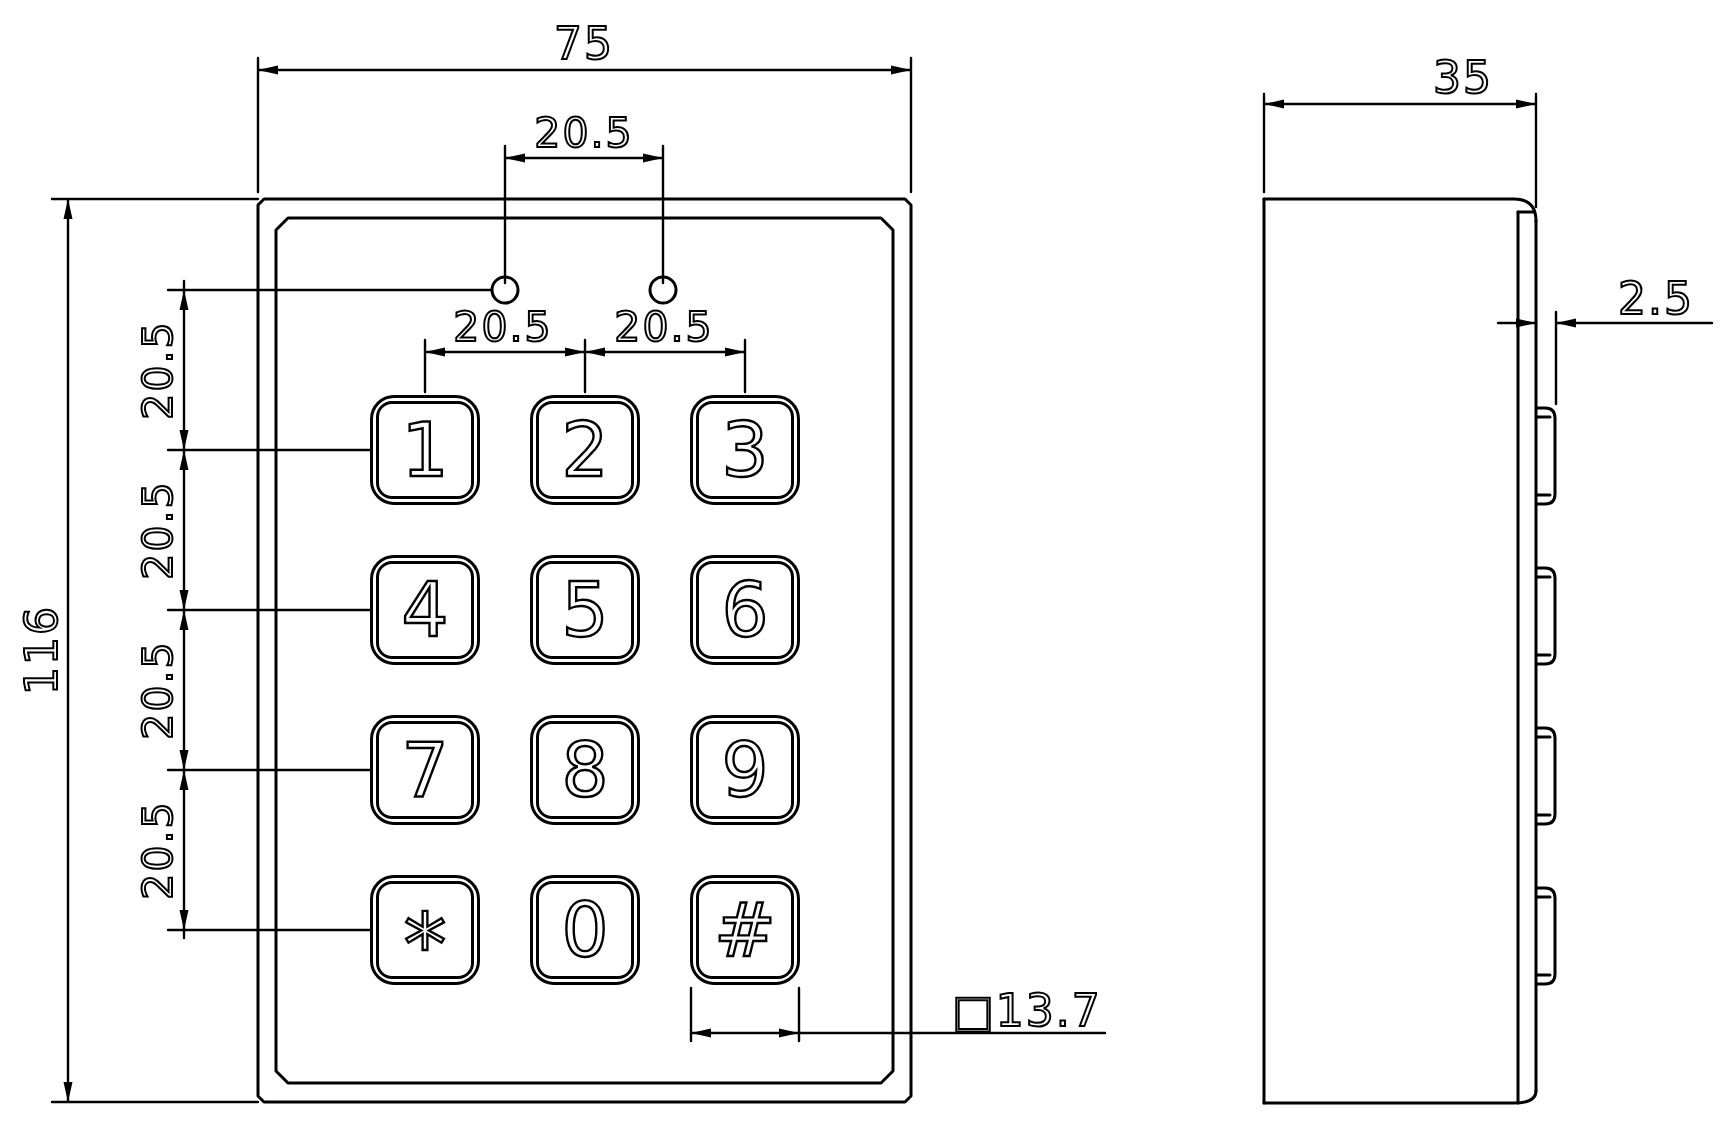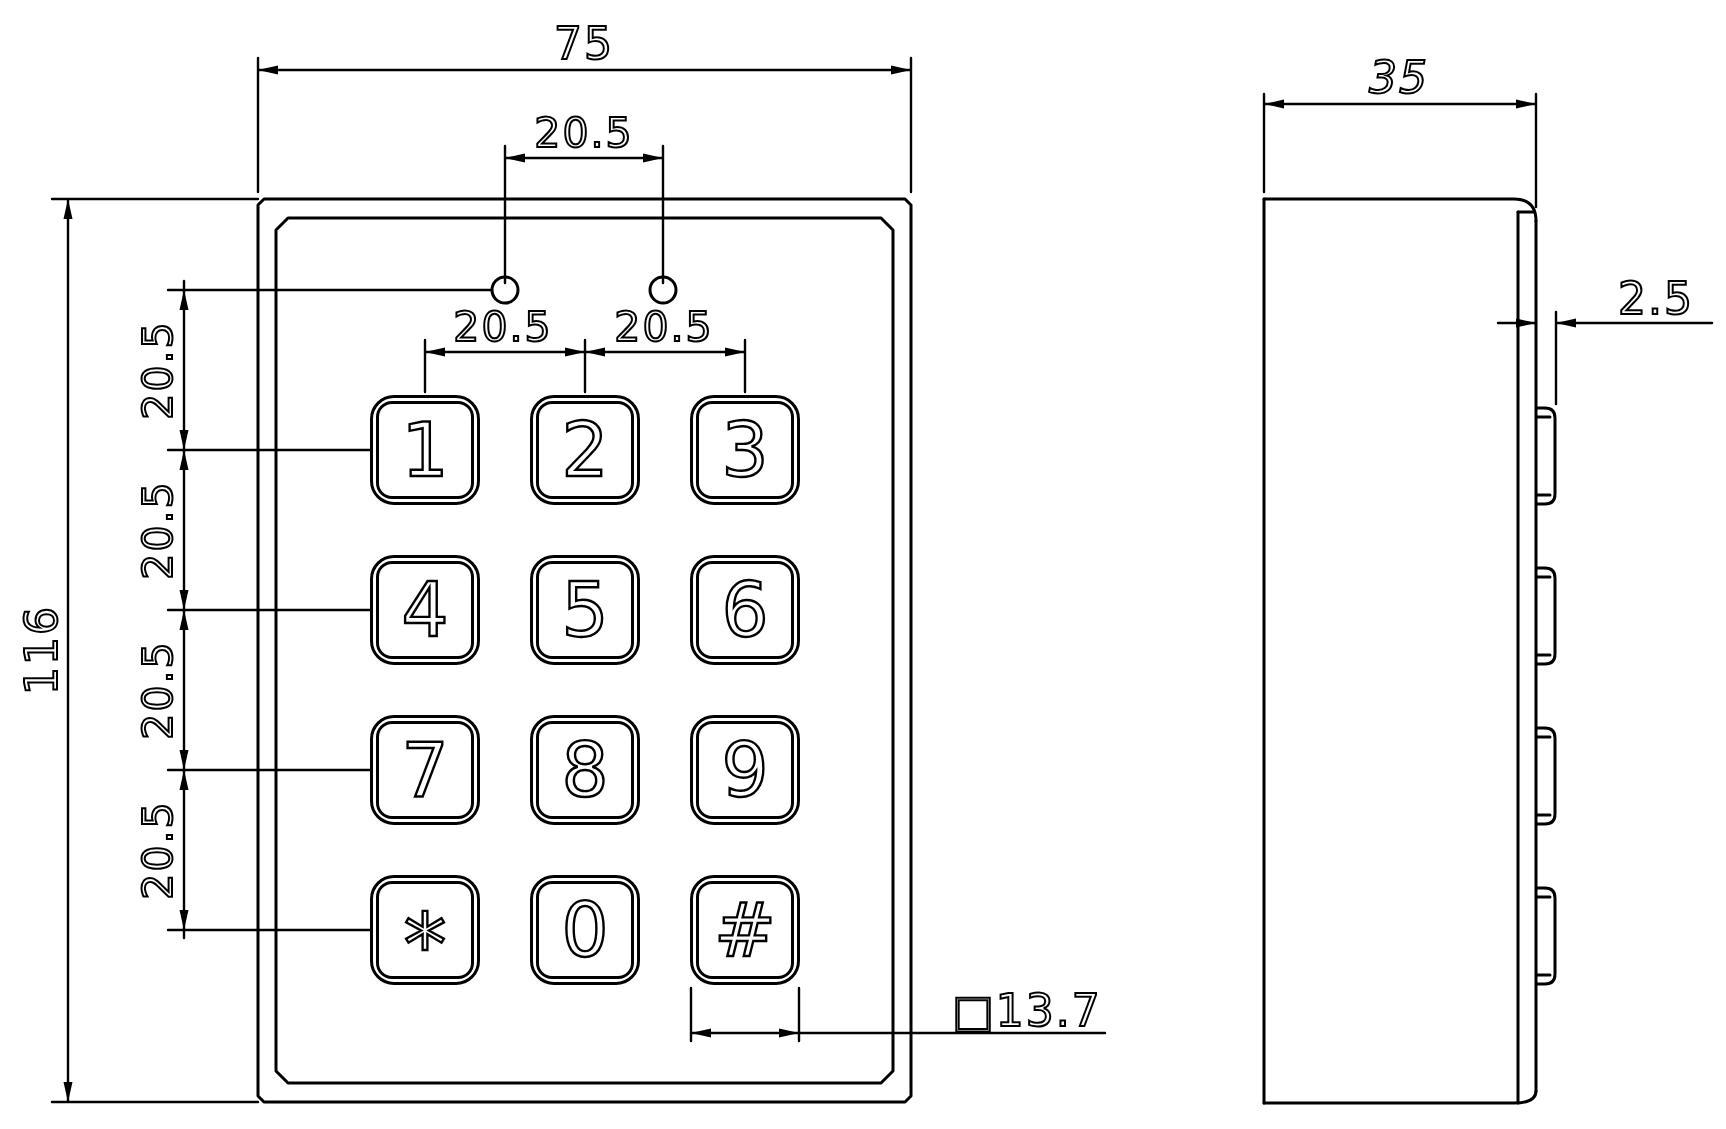--- a/index.html
+++ b/index.html
@@ -209,17 +209,17 @@
 
   <span class="dimlabel vert otext" style="left:42px;top:650px;">116</span>
 
   <span class="dimlabel small vert otext" style="left:158px;top:370px;">20.5</span>
   <span class="dimlabel small vert otext" style="left:158px;top:530px;">20.5</span>
   <span class="dimlabel small vert otext" style="left:158px;top:690px;">20.5</span>
   <span class="dimlabel small vert otext" style="left:158px;top:850px;">20.5</span>
 
   <span class="dimlabel otext" style="left:1027px;top:1011px;text-align:center;">□13.7</span>
 
-  <span class="dimlabel otext" style="left:1399px;top:78px;font-style:italic;">35</span>
+  <span class="dimlabel otext" style="left:1463px;top:78px;">35</span>
 
   <span class="dimlabel otext" style="left:1656px;top:299px;">2.5</span>
 
 </div>
 
 </body></html>

